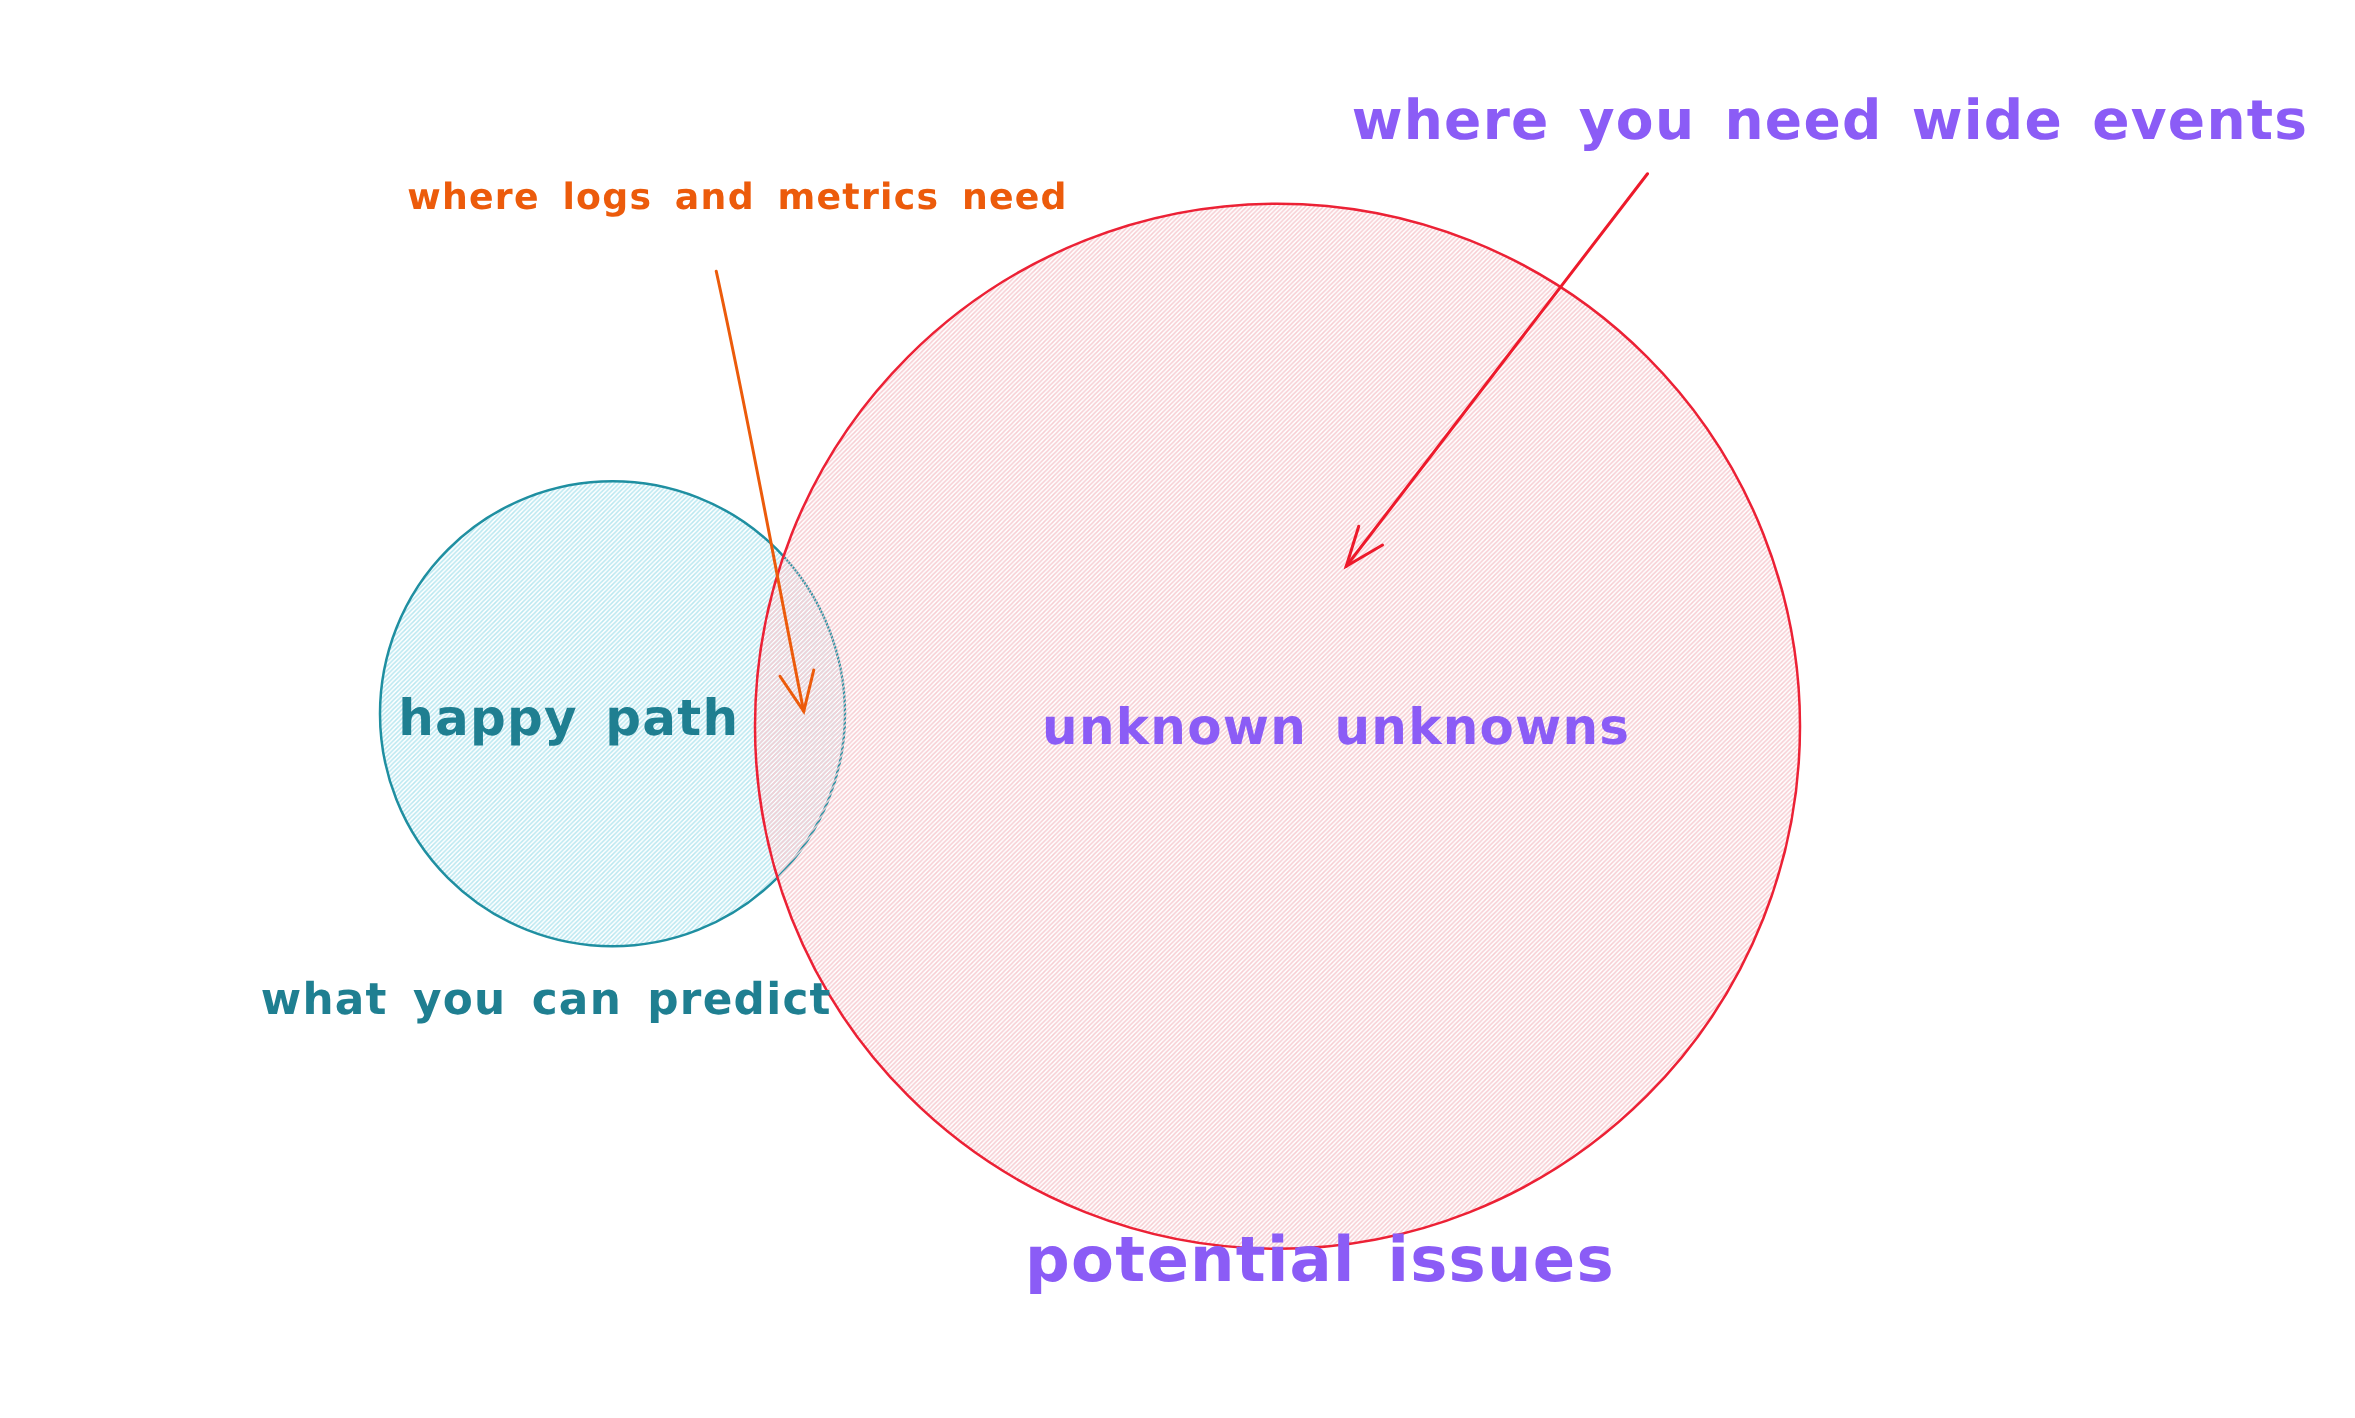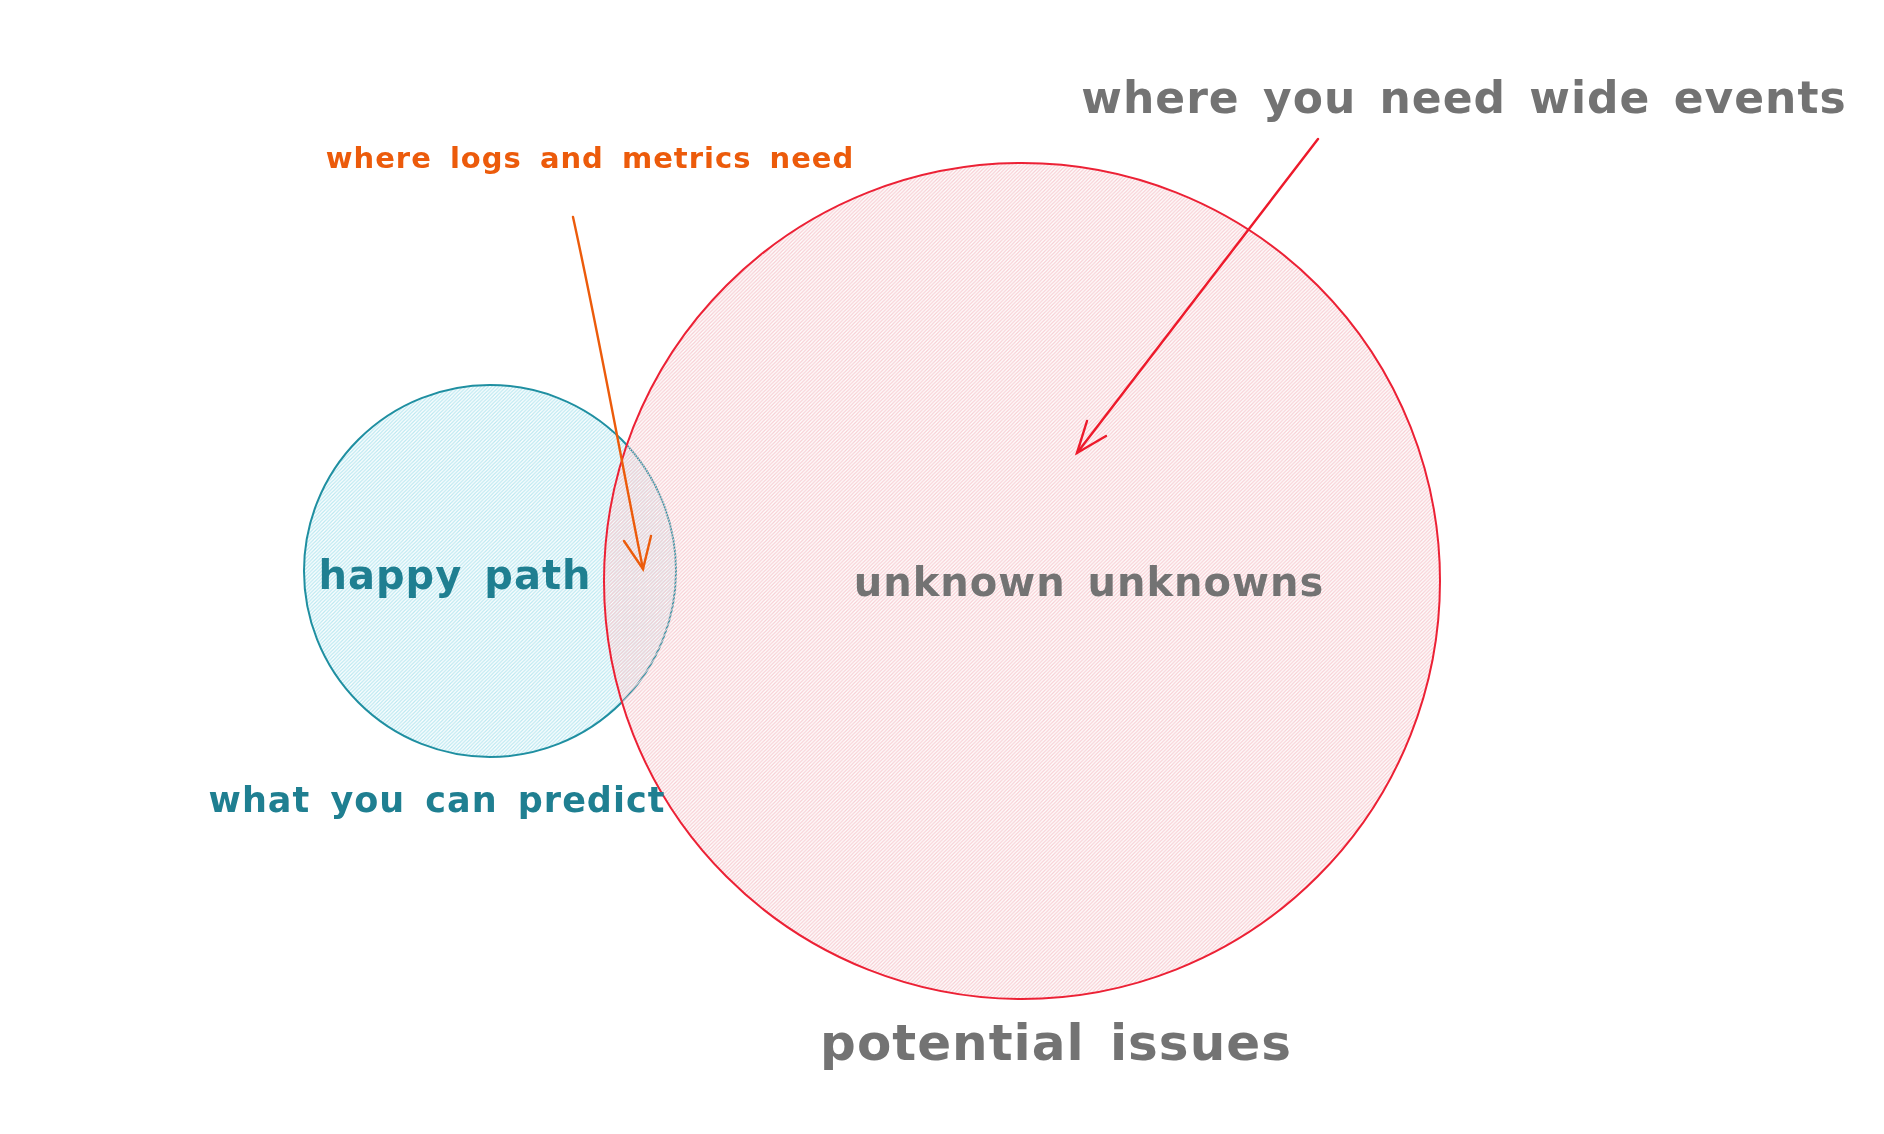--- a/index.html
+++ b/index.html
@@ -23,21 +23,21 @@
   .label {
     position: absolute;
     transform: translate(-50%, -50%);
     white-space: nowrap;
     text-align: center;
     letter-spacing: 1px;
     word-spacing: 7px;
     user-select: none;
   }
   .label-teal   { color: #1f7f91; }
-  .label-red    { color: #737373; }
+  .label-red    { color: #8b5cf6; }
   .label-orange { color: #ec5b0b; }
 
   .wide-events-label {
     left: 1464px; top: 97px;
     font-size: 44px;
     font-weight: 600;
   }
   .logs-metrics-label {
     left: 590px; top: 158px;
     font-size: 29px;
@@ -47,29 +47,28 @@
   .happy-path-label {
     left: 455px; top: 575px;
     font-size: 40px;
     font-weight: 600;
     text-align: right;
   }
   .unknown-unknowns-label {
     left: 1069px; top: 582px;
     font-size: 40px;
     font-weight: 600;
-    margin-left: 20px;
   }
   .predict-caption {
     left: 437px; top: 800px;
     font-size: 35px;
     font-weight: 600;
   }
   .potential-issues-caption {
-    left: 1056px; top: 1043px;
+    left: 1056px; top: 1008px;
     font-size: 50px;
     font-weight: 600;
   }
 </style>
 </head>
 <body>
 
 <div class="canvas">
 
   <svg class="diagram-svg" width="1884" height="1134" viewBox="0 0 1884 1134">

